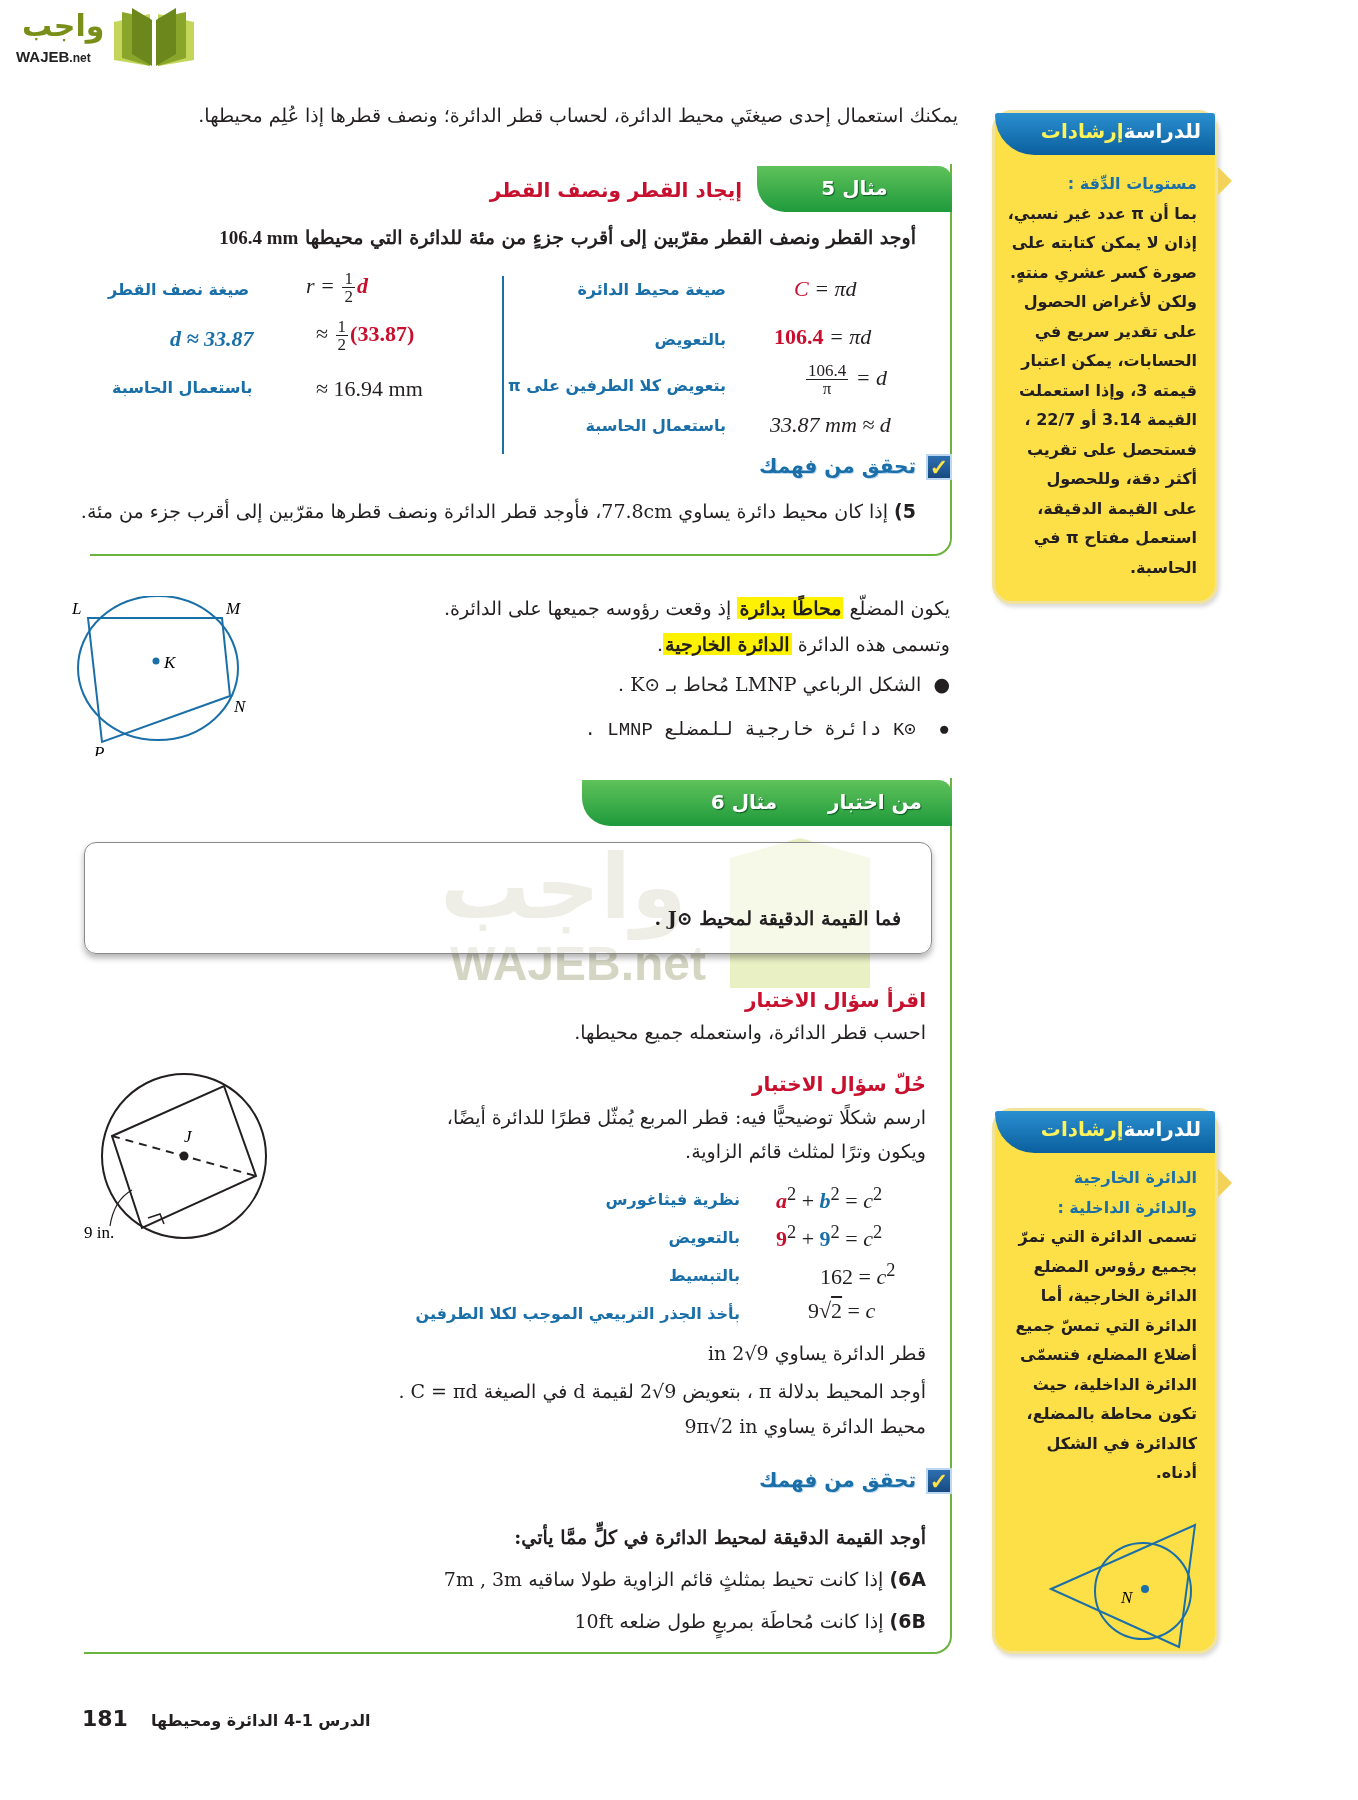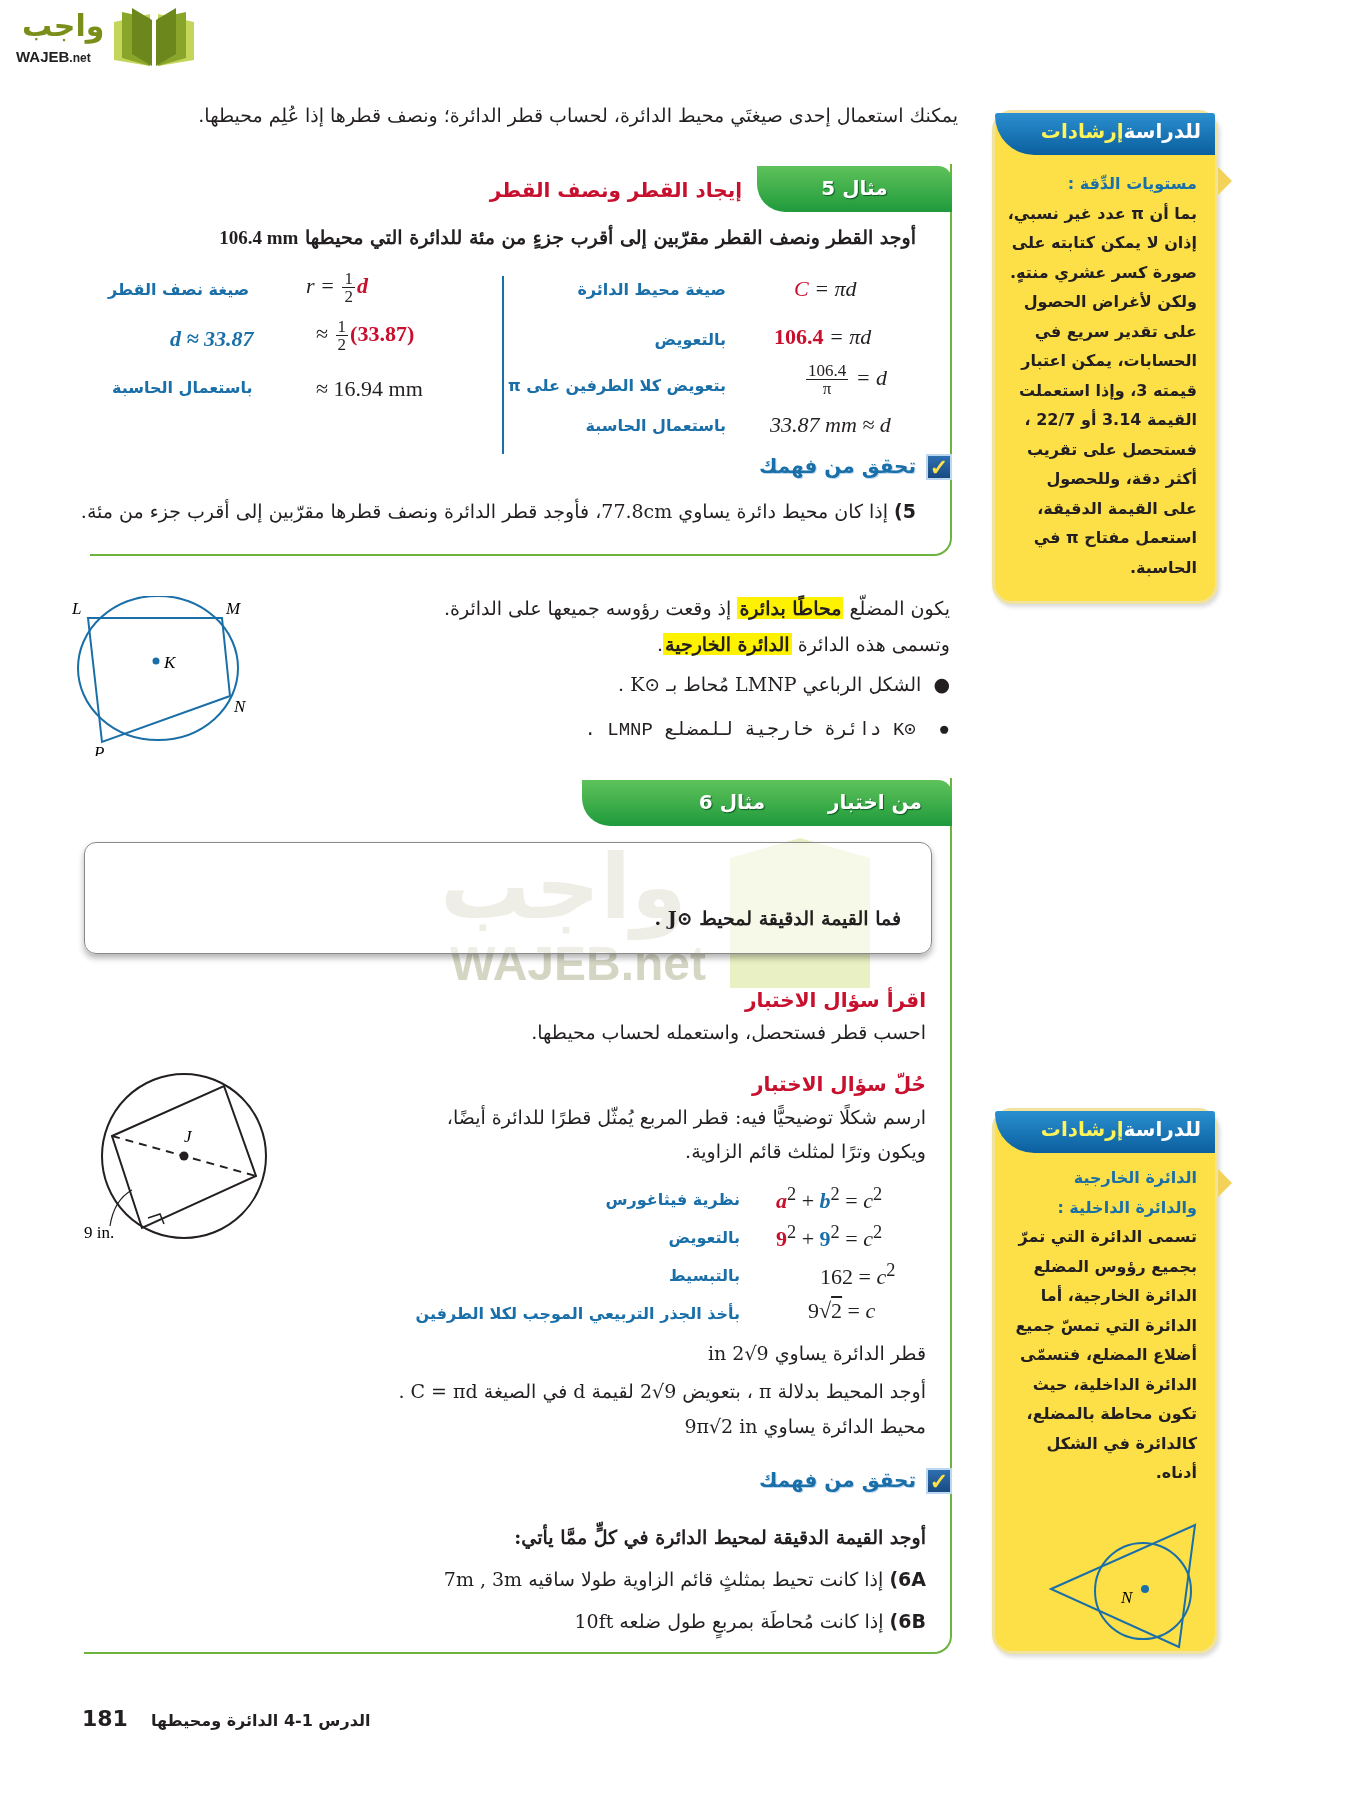--- a/index.html
+++ b/index.html
@@ -169,21 +169,21 @@
   <text x="154" y="18" font-family="Liberation Serif, serif" font-style="italic" font-size="17">M</text>
   <text x="162" y="116" font-family="Liberation Serif, serif" font-style="italic" font-size="17">N</text>
   <text x="22" y="162" font-family="Liberation Serif, serif" font-style="italic" font-size="17">P</text>
   <text x="92" y="72" font-family="Liberation Serif, serif" font-style="italic" font-size="17">K</text>
 </svg>
 
 <div class="abs" style="left:84px;top:778px;width:868px;height:876px;">
   <div class="ex-topline" style="position:absolute;left:0;right:0;top:0;"></div>
   <div class="ex-box" style="position:absolute;left:0;right:0;top:0;bottom:0;"></div>
   <div class="ex-tab" style="position:absolute;right:0;top:2px;width:370px;height:46px;font-size:20px;padding-top:10px;text-align:right;padding-right:30px;white-space:nowrap;">
-    <span style="margin-left:56px;">من اختبار</span>
+    <span style="margin-left:44px;">من اختبار</span>
     <span>مثال 6</span>
   </div>
 </div>
 
 <svg class="abs watermark" viewBox="0 0 520 170">
   <g opacity="0.35">
     <text x="10" y="100" font-family="DejaVu Sans, sans-serif" font-weight="bold" font-size="90" fill="#8a8a5a">واجب</text>
     <text x="20" y="162" font-family="Liberation Sans, sans-serif" font-weight="bold" font-size="48" fill="#8a8a5a">WAJEB.net</text>
     <path d="M300 40 L370 20 L370 170 L300 170 Z" fill="#c3d65a"></path>
     <path d="M440 40 L370 20 L370 170 L440 170 Z" fill="#c3d65a"></path>
@@ -191,21 +191,21 @@
 </svg>
 
 <div class="abs shortans">
   <div class="abs rtl" style="right:30px;top:64px;font-size:19px;white-space:nowrap;">
     <b>فما القيمة الدقيقة لمحيط ⊙J .</b>
   </div>
 </div>
 
 <div class="abs rtl" style="right:432px;top:984px;white-space:nowrap;">
   <div class="sans red" style="font-weight:bold;font-size:20px;line-height:32px;">اقرأ سؤال الاختبار</div>
-  <div style="font-size:19px;line-height:32px;">احسب قطر فستحصل، واستعمله لحساب محيطها.</div>
+  <div style="font-size:19px;line-height:32px;">احسب قطر الدائرة، واستعمله جميع محيطها.</div>
 </div>
 
 <div class="abs rtl" style="right:432px;top:1068px;white-space:nowrap;">
   <div class="sans red" style="font-weight:bold;font-size:20px;line-height:32px;">حُلّ سؤال الاختبار</div>
   <div style="font-size:19px;line-height:34px;">ارسم شكلًا توضيحيًّا فيه: قطر المربع يُمثّل قطرًا للدائرة أيضًا،</div>
   <div style="font-size:19px;line-height:34px;">ويكون وترًا لمثلث قائم الزاوية.</div>
 </div>
 
 <svg class="abs" style="left:80px;top:1060px;" width="210" height="180" viewBox="0 0 210 180">
   <circle cx="104" cy="96" r="82" fill="none" stroke="#231f20" stroke-width="2"></circle>

